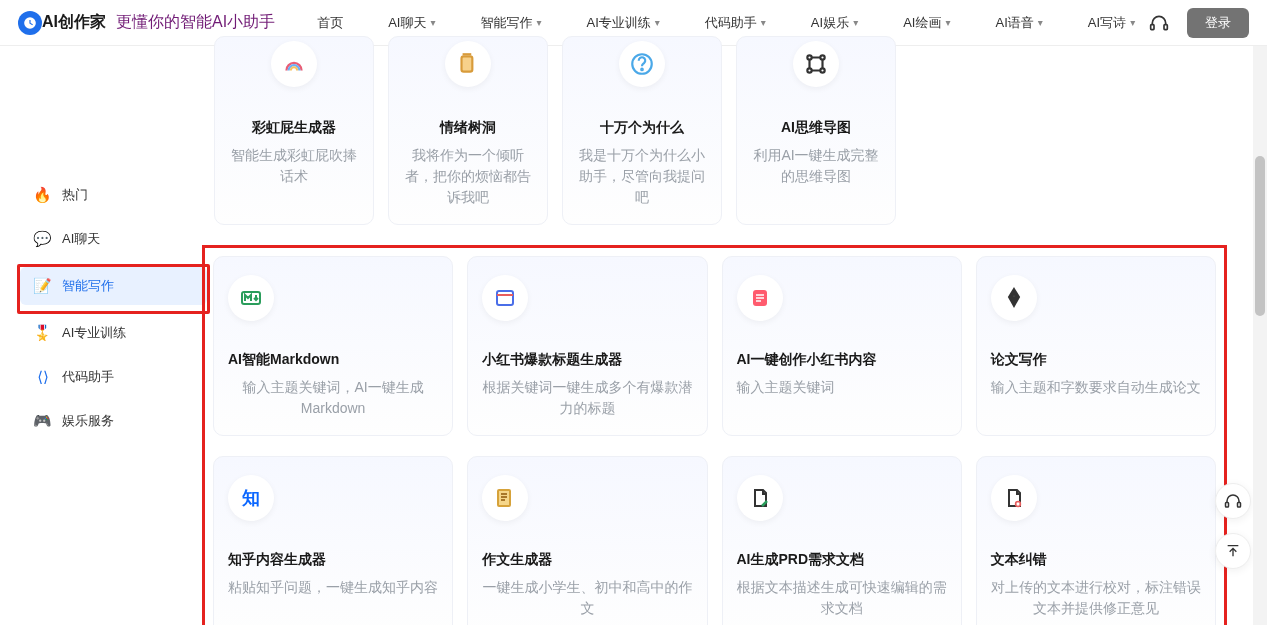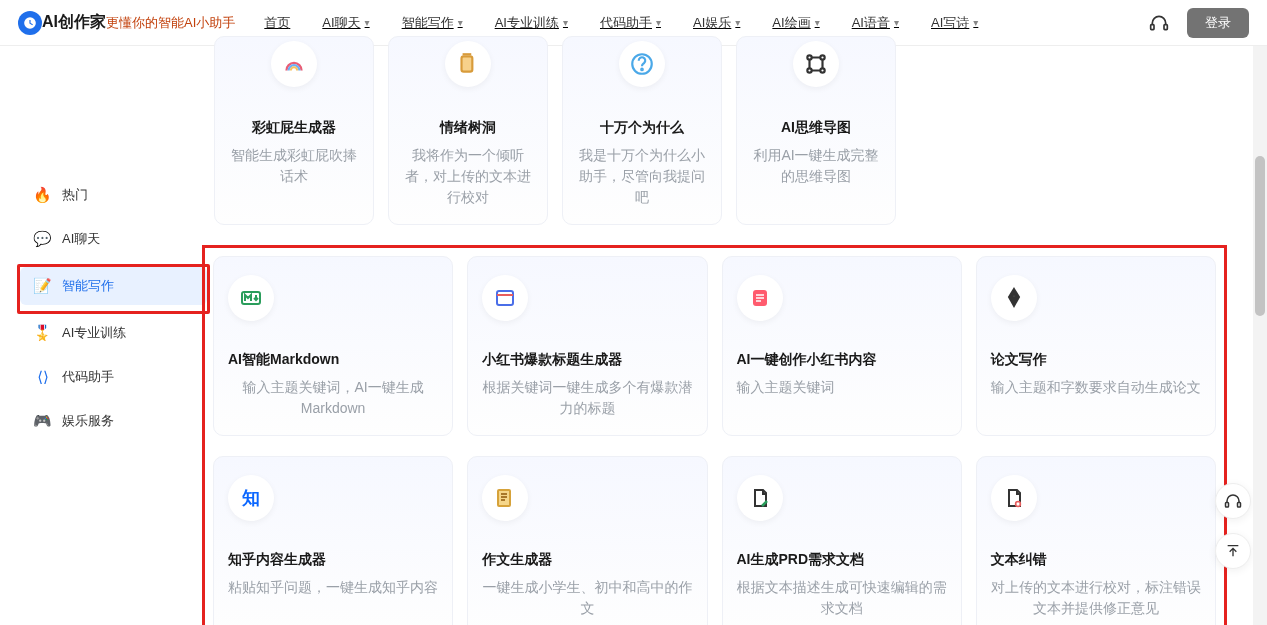--- a/index.html
+++ b/index.html
@@ -2,22 +2,22 @@
 <html><head>
   <meta charset="utf-8">
   <style>
     * { margin: 0; padding: 0; box-sizing: border-box; }
     body { font-family: -apple-system, BlinkMacSystemFont, "Segoe UI", "PingFang SC", "Microsoft YaHei", sans-serif; background: #fff; width: 1267px; height: 625px; overflow: hidden; }
     
     .header { display: flex; align-items: center; height: 46px; padding: 0 18px; border-bottom: 1px solid #eee; }
     .logo-wrap { display: flex; align-items: center; }
     .logo-icon { width: 24px; height: 24px; background: #1F6FEB; border-radius: 50%; display: flex; align-items: center; justify-content: center; }
     .logo-text { font-weight: 700; font-size: 16px; color: #1a1a1a; }
-    .slogan { font-size: 13px; color: #c2410c; margin-left: 0; }
-    .nav { display: flex; gap: 32px; margin-left: 29px; flex: 1; text-decoration: underline; }
+    .slogan { font-size: 16px; color: #701a75; margin-left: 10px; }
+    .nav { display: flex; gap: 45px; margin-left: 42px; flex: 1; }
     .nav-item { font-size: 13px; color: #333; cursor: pointer; display: flex; align-items: center; gap: 4px; }
     .nav-item .chev { font-size: 10px; color: #888; }
     .header-right { display: flex; align-items: center; gap: 18px; }
     .headset-icon { width: 20px; height: 20px; color: #333; cursor: pointer; }
     .login-btn { background: #737373; color: #fff; border: none; border-radius: 6px; padding: 6px 18px; font-size: 13px; cursor: pointer; }
 
     .content { display: flex; height: calc(625px - 46px); }
     .sidebar { width: 210px; padding-top: 130px; padding-left: 20px; position: relative; }
     .side-item { display: flex; align-items: center; gap: 10px; padding: 10px 14px; font-size: 13px; color: #333; cursor: pointer; border-radius: 6px; margin-right: 30px; margin-bottom: 6px; }
     .side-item.active { background: #E8F1FF; color: #1F6FEB; }
@@ -166,21 +166,21 @@
         <div class="card-desc">智能生成彩虹屁吹捧话术</div>
       </div>
       <div class="card partial">
         <div class="icon-wrap">
             <svg width="26" height="26" viewBox="0 0 24 24" fill="none" stroke="#d89b3a" stroke-width="2">
               <rect x="6" y="5" width="10" height="14" rx="2" fill="#f7d18b"></rect>
               <path d="M7 3h8"></path>
             </svg>
           </div>
         <div class="card-title">情绪树洞</div>
-        <div class="card-desc">我将作为一个倾听者，对上传的文本进行校对</div>
+        <div class="card-desc">我将作为一个倾听者，把你的烦恼都告诉我吧</div>
       </div>
       <div class="card partial">
         <div class="icon-wrap">
             <svg width="26" height="26" viewBox="0 0 24 24" fill="none" stroke="#4aa8e8" stroke-width="2">
               <circle cx="12" cy="12" r="9"></circle>
               <path d="M9 9a3 3 0 115 2c-1 1-2 1-2 3"></path>
               <circle cx="12" cy="17" r="0.7" fill="#4aa8e8"></circle>
             </svg>
           </div>
         <div class="card-title">十万个为什么</div>

